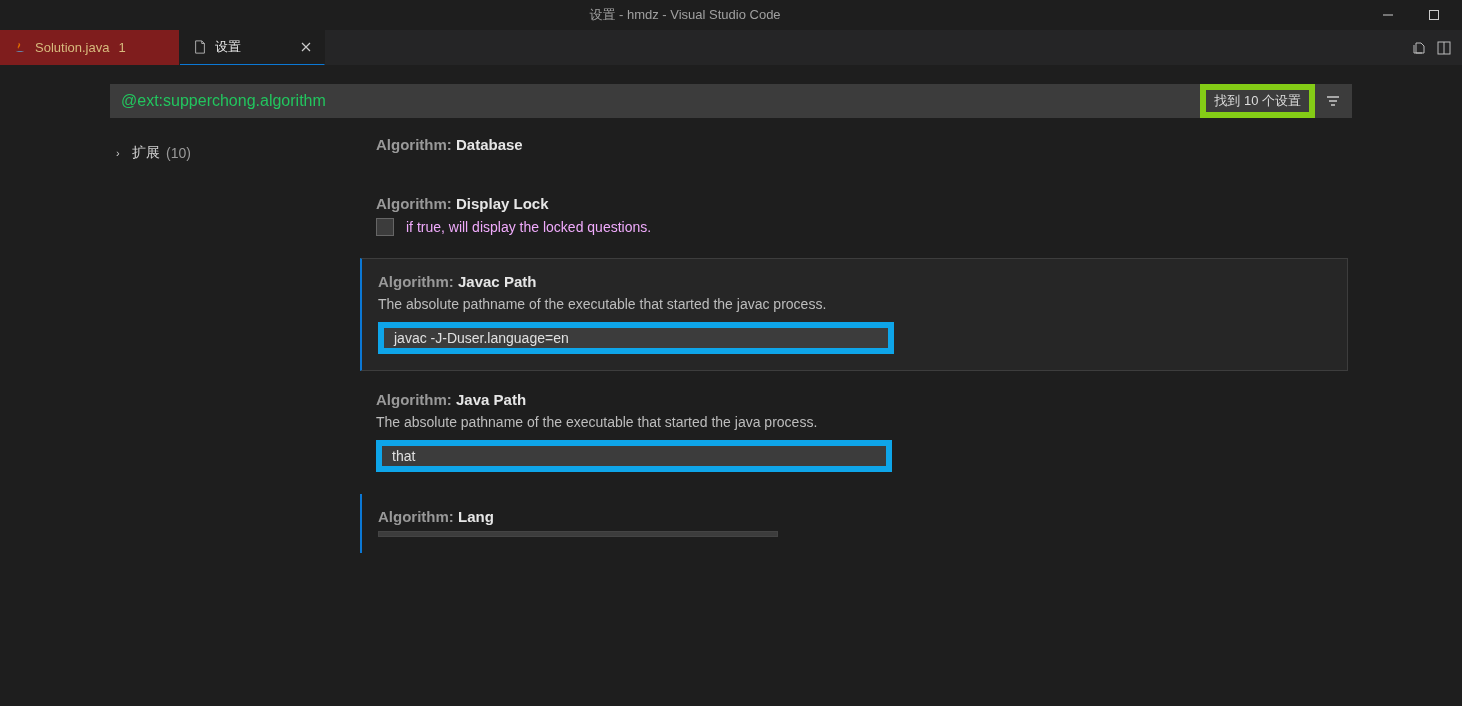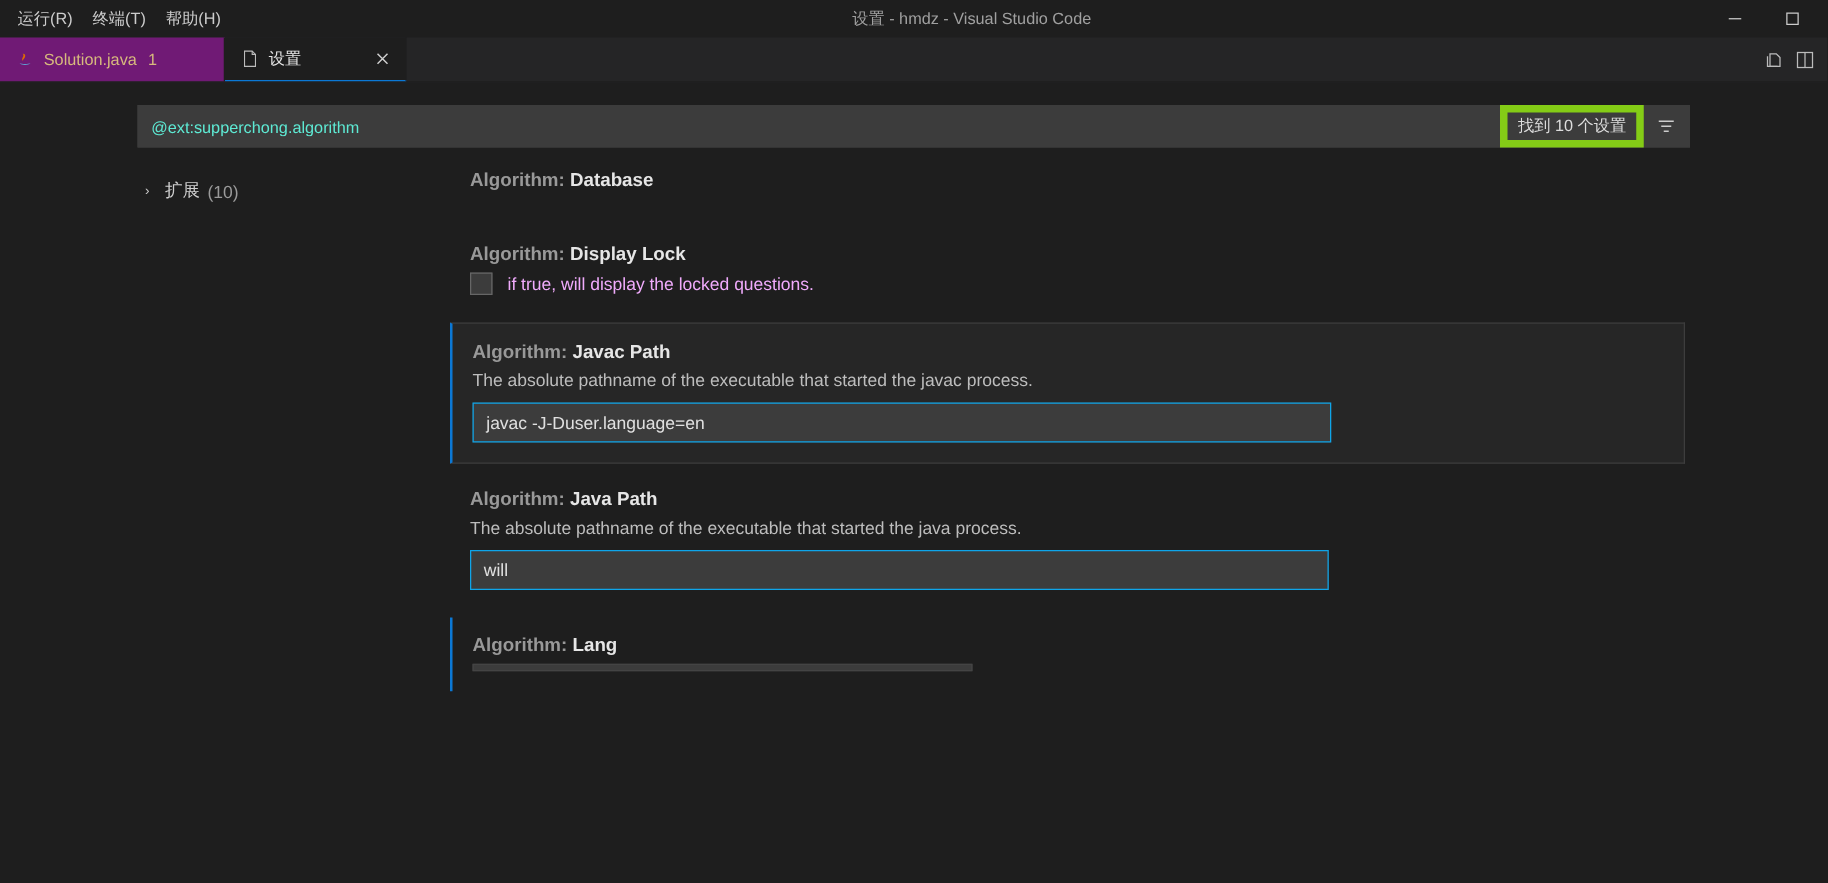--- a/index.html
+++ b/index.html
@@ -34,21 +34,21 @@
       background: #252526;
       display: flex;
       align-items: stretch;
       border-bottom: 1px solid #1e1e1e;
     }
     .tab {
       display: flex;
       align-items: center;
       padding: 0 12px;
       gap: 7px;
-      background: #701a75;
+      background: #7f1d1d;
       color: #b5b5b5;
       border-right: 1px solid #1e1e1e;
       min-width: 150px;
     }
     .tab.active {
       background: #1e1e1e;
       color: #e6e6e6;
       border-bottom: 1px solid #0b78d5;
     }
     .tab .dirty { color: #d7ba7d; margin-left: 2px; }
@@ -69,22 +69,22 @@
       background:#3c3c3c;
       border:1px solid #3c3c3c;
       height:34px;
       padding:0 10px;
     }
     .search-input {
       flex:1;
       background:transparent;
       border:none;
       outline:none;
-      color:#5eead4;
-      font-size:13px;
+      color:#22c55e;
+      font-size:16px;
     }
     .found-badge{
       background:#3c3c3c;
       border:6px solid #84cc16;
       padding:2px 8px;
       color:#ddd;
       font-size:13px;
       margin-left:0;
     }
     .filter-ic { margin-left:10px; color:#ccc; }
@@ -156,48 +156,43 @@
       height:30px;
       width:400px;
       display:flex;
       align-items:center;
       padding:0 10px;
       color:#e0e0e0;
       justify-content:space-between;
     }
     .text-box{
       background:#3c3c3c;
-      border:1px solid #0ea5e9;
+      border:6px solid #0ea5e9;
       height:32px;
-      width:687px;
+      width:516px;
       display:flex;
       align-items:center;
       padding:0 10px;
       color:#e0e0e0;
       font-size:14px;
     }
     .chk-row{ display:flex; align-items:center; gap:12px;}
     .chk{
       width:18px; height:18px;
       border:1px solid #666;
       background:#3c3c3c;
     }
     .chk-label{ color:#f0abfc; font-size:14px;}
     
     svg{ display:block;}
   </style>
 </head>
 <body>
 
 <div class="titlebar">
-  <div class="menu-items">
-    <div class="menu-item">运行(R)</div>
-    <div class="menu-item">终端(T)</div>
-    <div class="menu-item">帮助(H)</div>
-  </div>
   <div class="titlebar-center">设置 - hmdz - Visual Studio Code</div>
   <div class="titlebar-right">
     <div class="win-btn">
       <svg width="12" height="12" viewBox="0 0 12 12">
           <rect x="1" y="5.5" width="10" height="1" fill="#ccc"></rect>
         </svg>
     </div>
     <div class="win-btn">
       <svg width="12" height="12" viewBox="0 0 12 12">
           <rect x="1.5" y="1.5" width="9" height="9" fill="none" stroke="#ccc"></rect>
@@ -298,21 +293,21 @@
           <span>javac -J-Duser.language=en</span>
         </div>
       </div>
 
       <div class="setting-item">
         <div class="title-line">
           <span class="title-cat">Algorithm: </span><span class="title-key">Java Path</span>
         </div>
         <div class="desc">The absolute pathname of the executable that started the java process.</div>
         <div class="text-box">
-          <span>will</span>
+          <span>that</span>
         </div>
       </div>
 
       <div class="setting-item modified">
         <div class="title-line">
           <span class="title-cat">Algorithm: </span><span class="title-key">Lang</span>
         </div>
         <div class="select-box" style="height:6px; overflow:hidden;"></div>
       </div>
 

